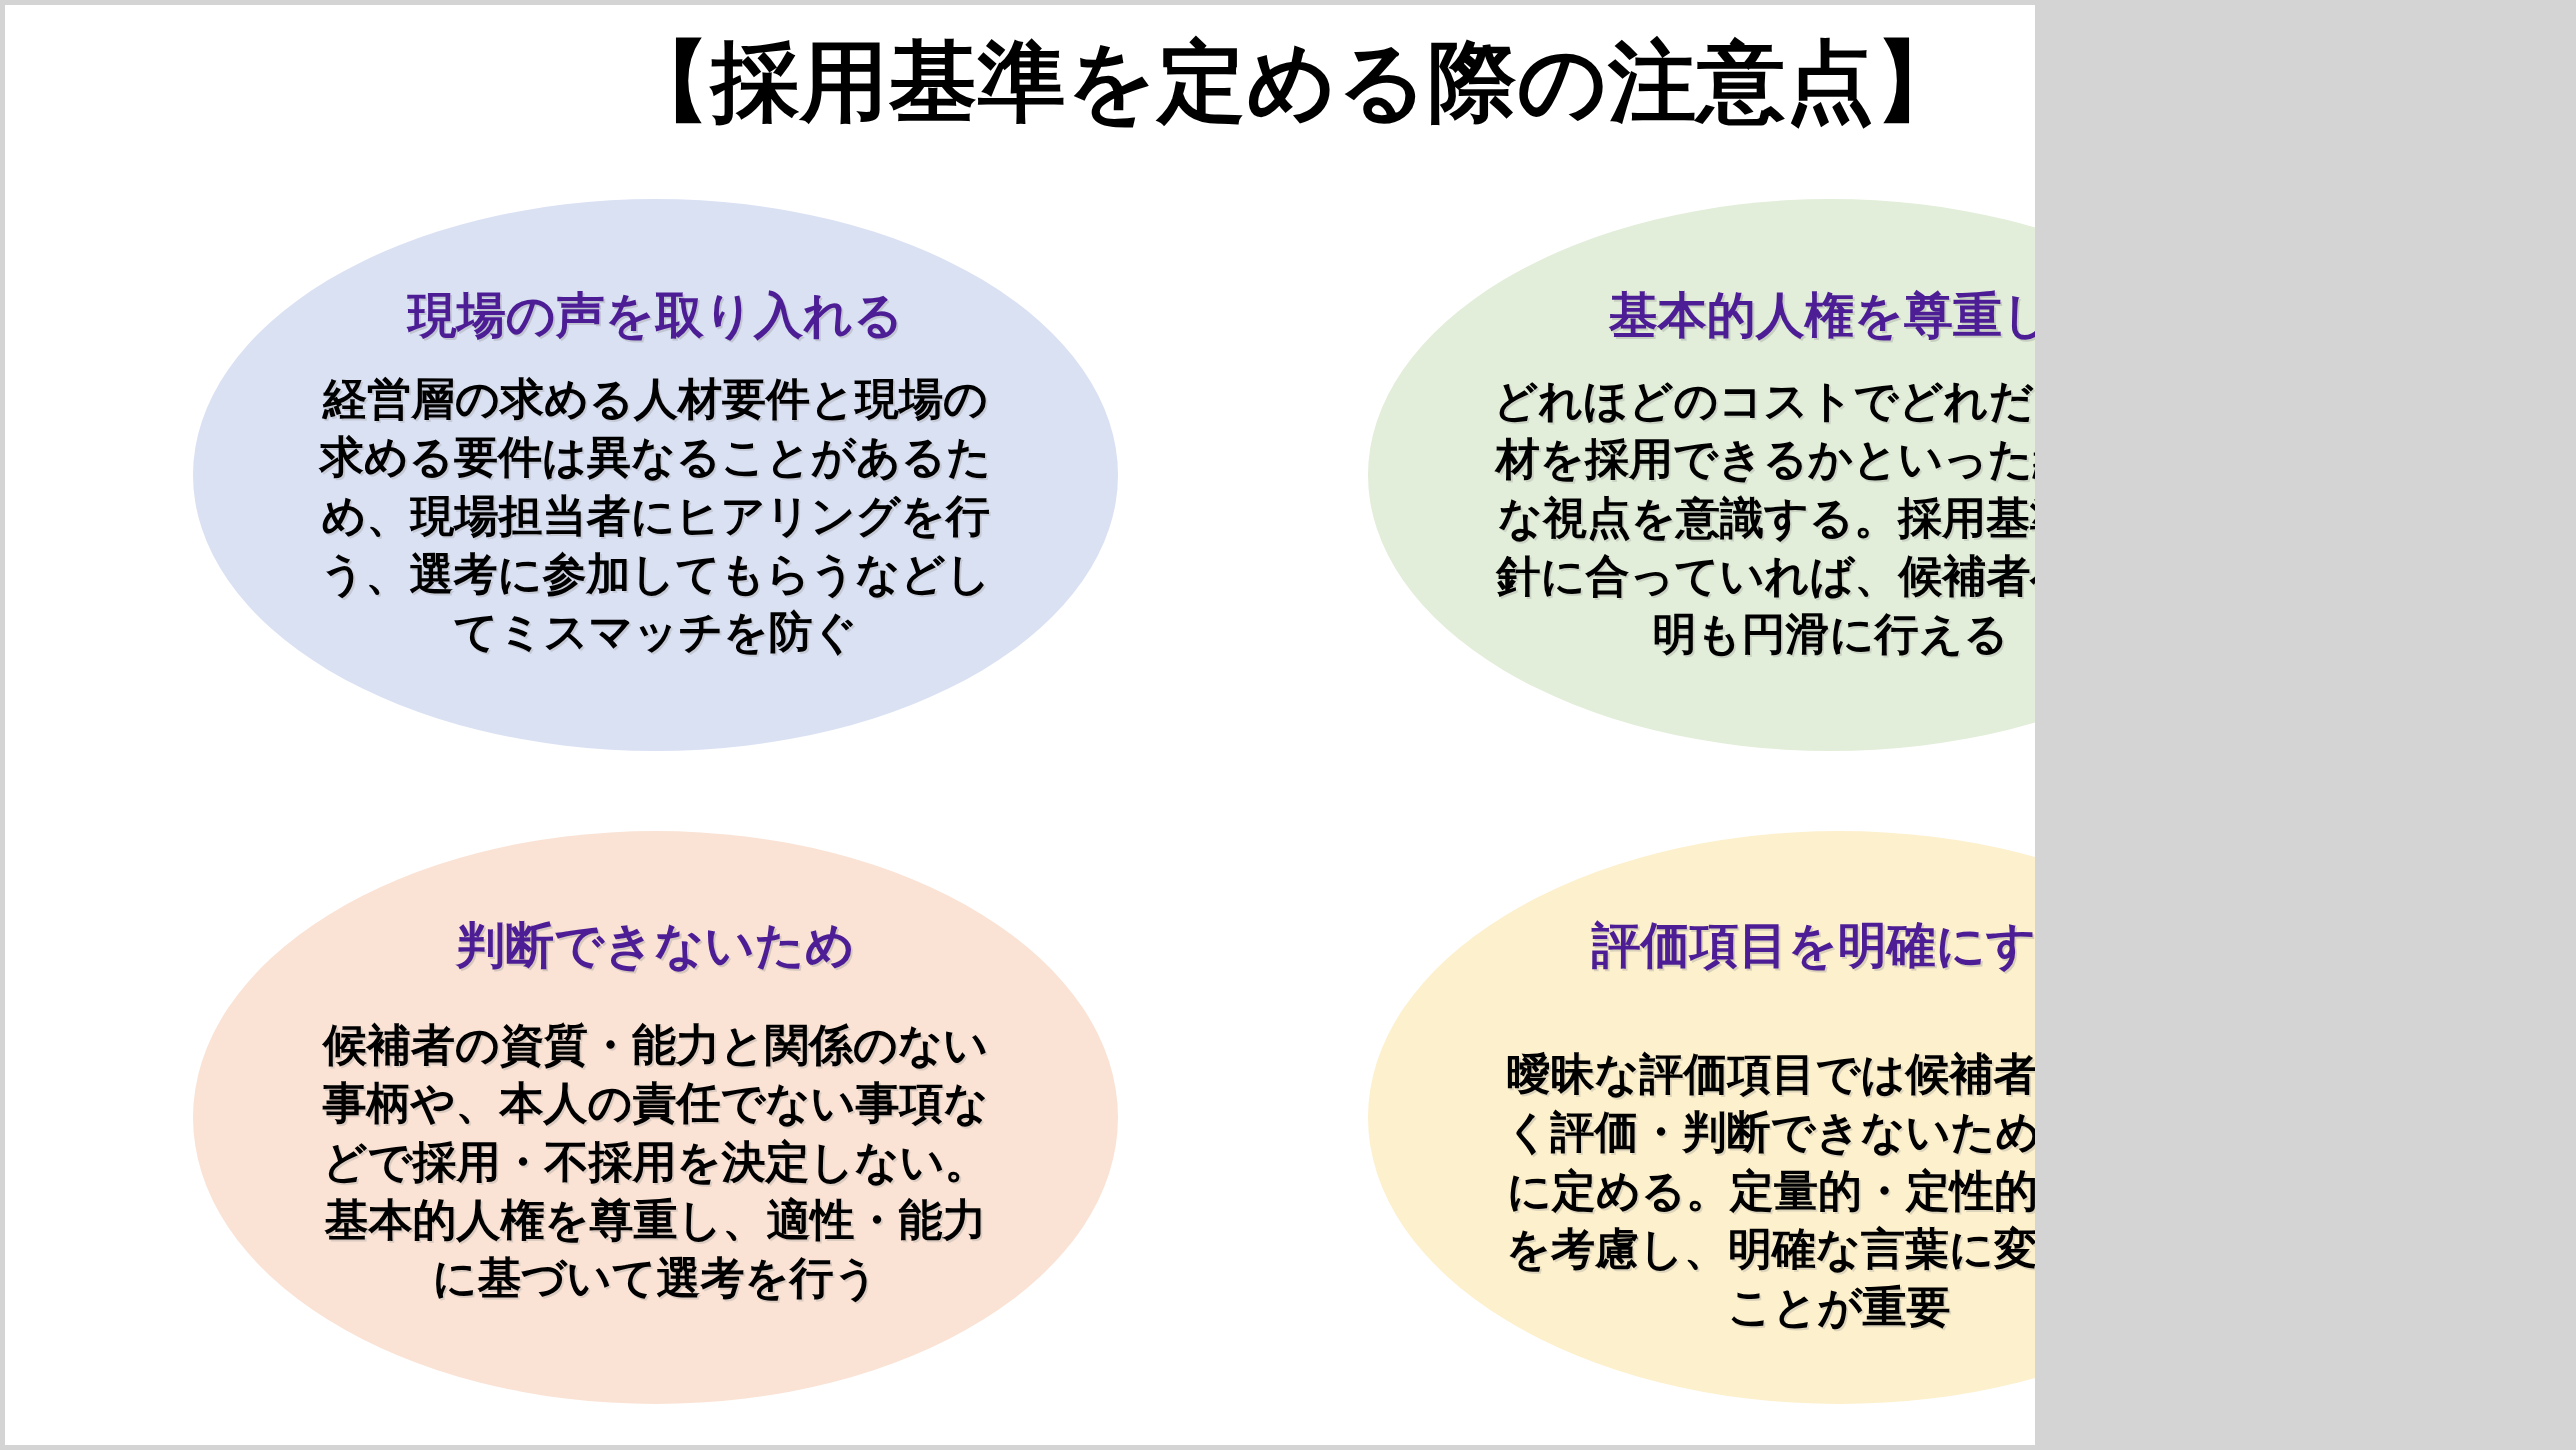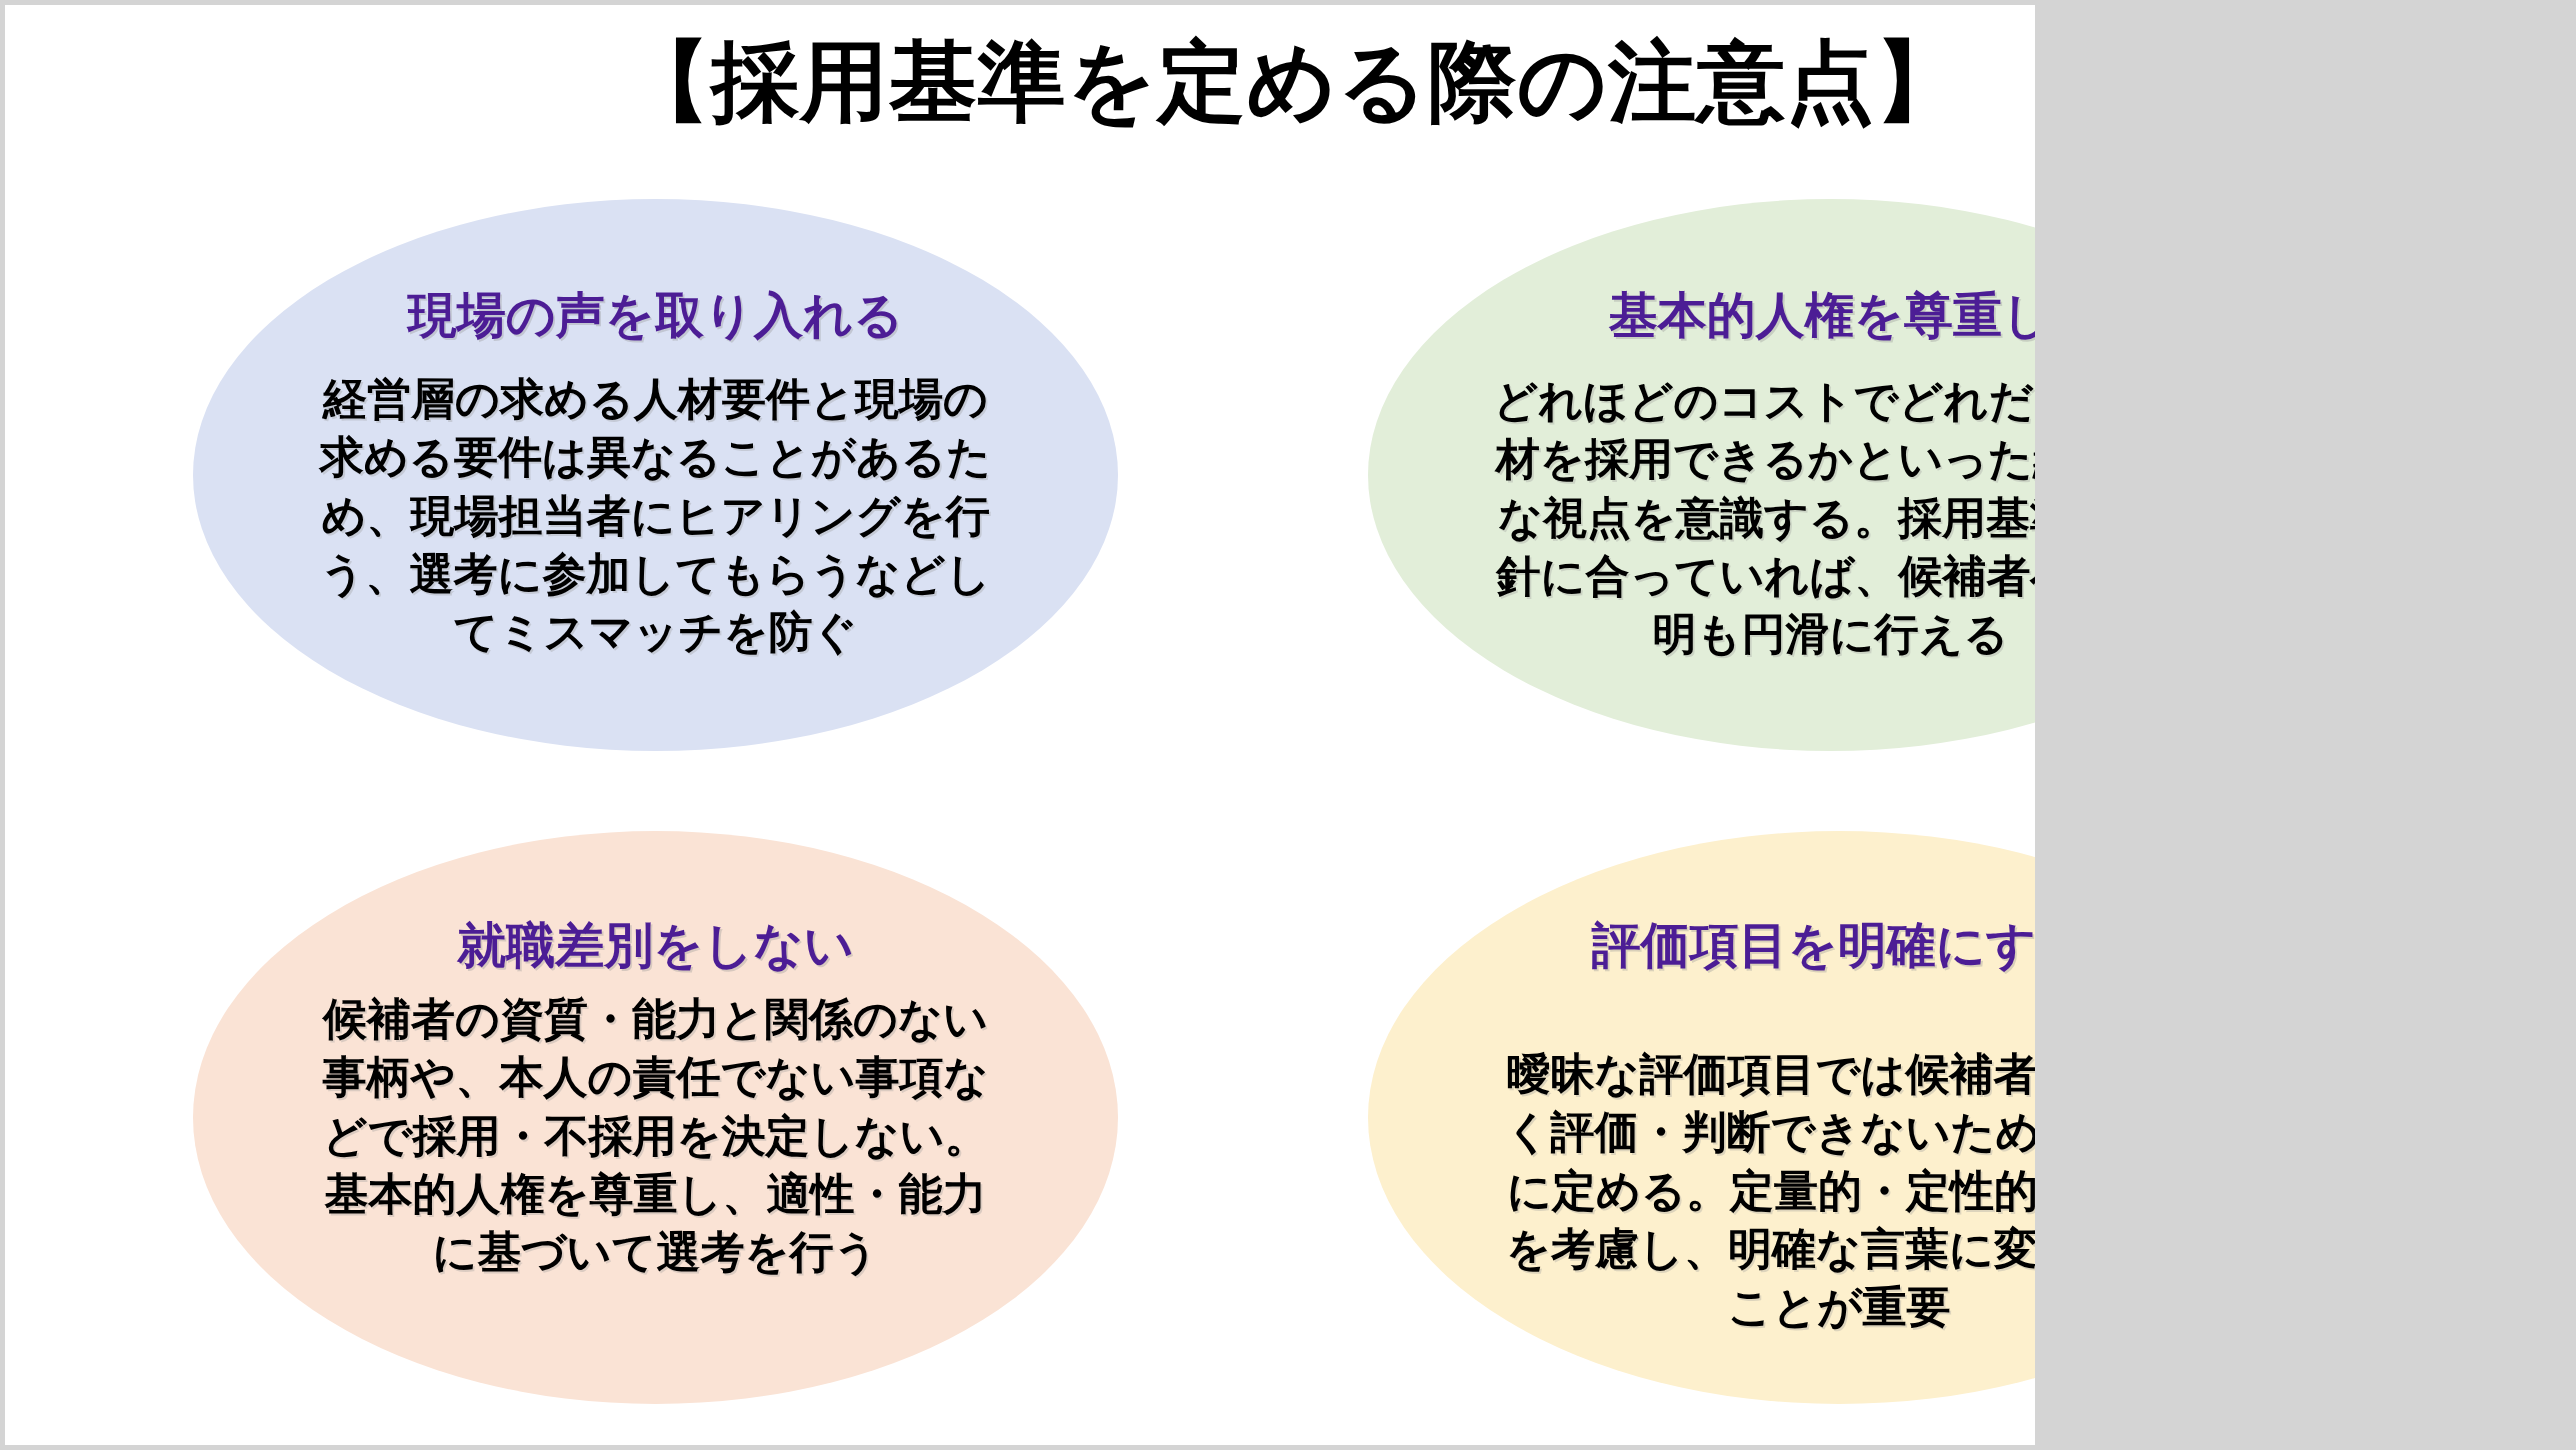--- a/index.html
+++ b/index.html
@@ -78,21 +78,21 @@
   }
   #ell-2 .ellipse-body { margin-top: 28px; max-width: 708px; }
 
   
   #ell-3 {
     left: 188px; top: 826px;
     width: 925px; height: 573px;
     background: #fae3d5;
     padding: 87px 117px 0 117px;
   }
-  #ell-3 .ellipse-body { margin-top: 16px; max-width: 702px; }
+  #ell-3 .ellipse-body { margin-top: 42px; max-width: 702px; }
 
   
   #ell-4 {
     left: 1363px; top: 826px;
     width: 942px; height: 573px;
     background: #fdf0cd;
     padding: 87px 117px 0 117px;
     gap: 33px;
   }
   #ell-4 .ellipse-body { margin-top: 38px; max-width: 711px; }
@@ -108,21 +108,21 @@
     <div class="ellipse-title">現場の声を取り入れる</div>
     <div class="ellipse-body">経営層の求める人材要件と現場の求める要件は異なることがあるため、現場担当者にヒアリングを行う、選考に参加してもらうなどしてミスマッチを防ぐ</div>
   </div>
 
   <div class="ellipse" id="ell-2">
     <div class="ellipse-title">基本的人権を尊重し</div>
     <div class="ellipse-body">どれほどのコストでどれだけの人材を採用できるかといった経営的な視点を意識する。採用基準が方針に合っていれば、候補者への説明も円滑に行える</div>
   </div>
 
   <div class="ellipse" id="ell-3">
-    <div class="ellipse-title">就職差別をしない</div>
+    <div class="ellipse-title">判断できないため</div>
     <div class="ellipse-body">候補者の資質・能力と関係のない事柄や、本人の責任でない事項などで採用・不採用を決定しない。基本的人権を尊重し、適性・能力に基づいて選考を行う</div>
   </div>
 
   <div class="ellipse" id="ell-4">
     <div class="ellipse-title">評価項目を明確にする</div>
     <div class="ellipse-body">曖昧な評価項目では候補者を正しく評価・判断できないため、明確に定める。定量的・定性的の両面を考慮し、明確な言葉に変換することが重要</div>
   </div>
 
 </div>
 

